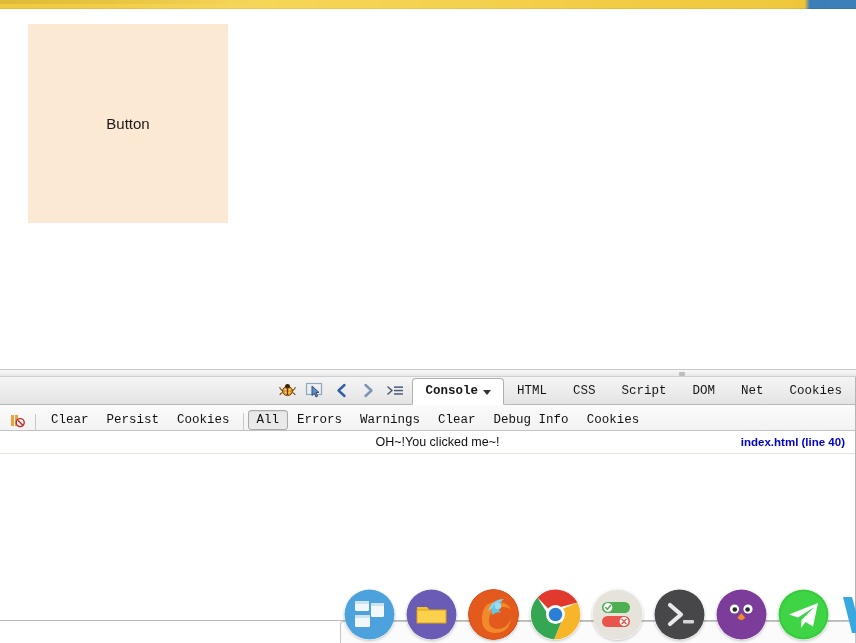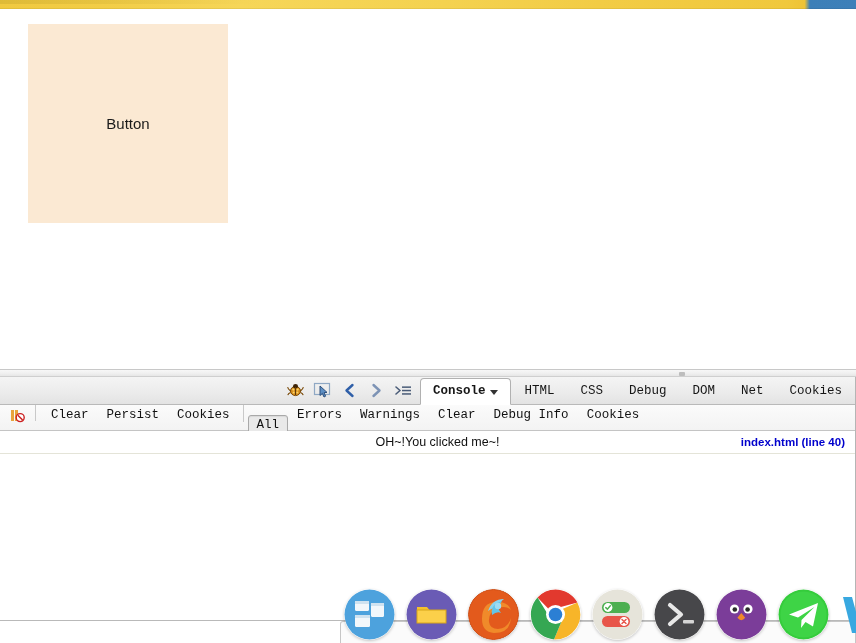--- a/index.html
+++ b/index.html
@@ -148,21 +148,21 @@
     margin-top: 2px;
   }
 
   
   .fb-optionsbar {
     position: relative;
     height: 26px;
     background: linear-gradient(to bottom, #fbfbfb 0%, #f3f3f3 100%);
     border-bottom: 1px solid #c4c4c4;
     display: flex;
-    align-items: flex-start;
+    align-items: flex-end;
     padding-left: 7px;
   }
   .fb-opt-icon {
     width: 20px; height: 20px;
     display: flex; align-items: center; justify-content: center;
     margin-right: 6px;
     cursor: pointer;
   }
   .fb-opt-sep {
     width: 1px; height: 16px;
@@ -337,21 +337,21 @@
           <span>Console</span>
           <span class="caret-down"></span>
         </div>
         <div class="fb-tab">
           <span>HTML</span>
         </div>
         <div class="fb-tab">
           <span>CSS</span>
         </div>
         <div class="fb-tab">
-          <span>Debug</span>
+          <span>Script</span>
         </div>
         <div class="fb-tab">
           <span>DOM</span>
         </div>
         <div class="fb-tab">
           <span>Net</span>
         </div>
         <div class="fb-tab">
           <span>Cookies</span>
         </div>

